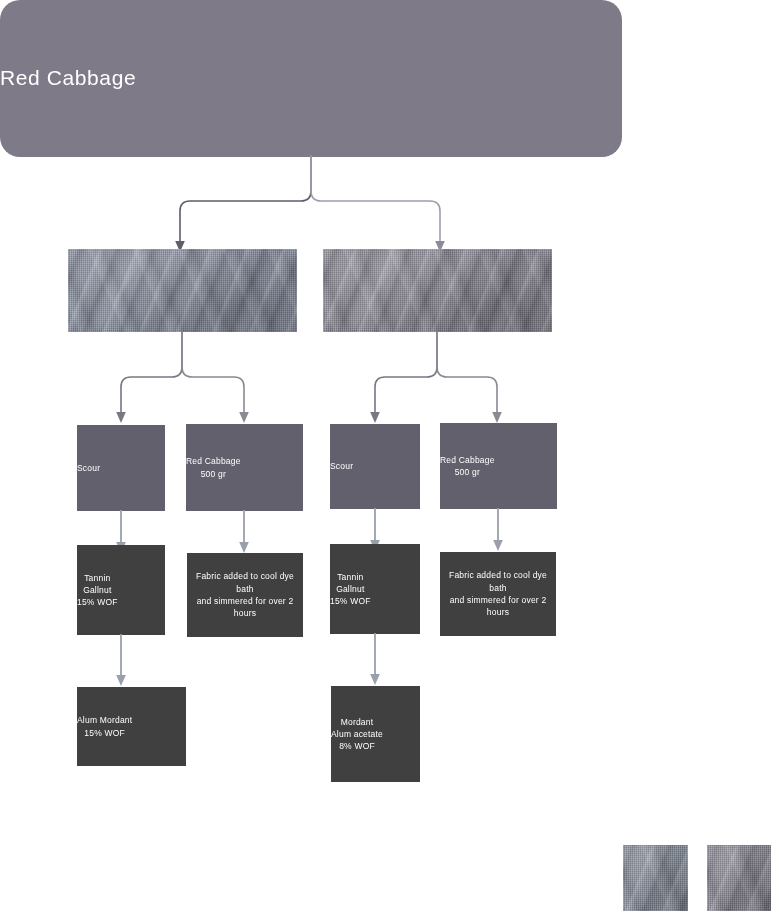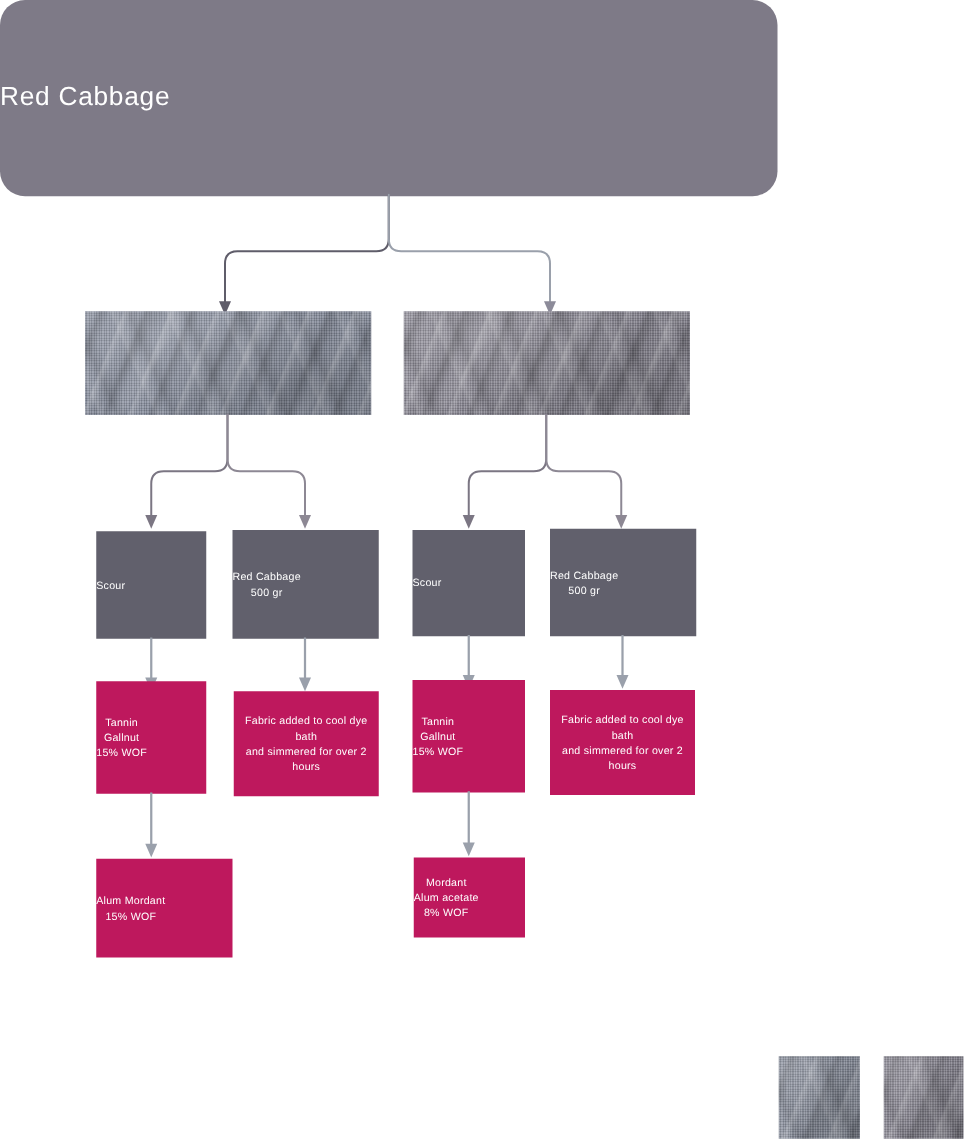--- a/index.html
+++ b/index.html
@@ -37,21 +37,21 @@
   
   .node-root {
     background: #7e7a87;
     border-radius: 20px;
     font-size: 21px;
     font-weight: 400;
     letter-spacing: 0.6px;
   }
 
   
-  .node-mid   { background: #be185d; font-size: 8.5px; }
+  .node-mid   { background: #404040; font-size: 8.5px; }
   
   .node-dark  { background: #61606c; font-size: 8.5px; }
 
   
   .swatch {
     position: absolute;
     box-sizing: border-box;
     overflow: hidden;
     background-color: #8b909e;
   }
@@ -211,21 +211,21 @@
   <div class="node node-mid" style="left:440px; top:552px; width:116px; height:84px;">
     <span class="node-text">Fabric added to cool dye bath
 and simmered for over 2 hours</span>
   </div>
 
   <svg class="connector" style="left:330px; top:633px;" width="120" height="55" viewBox="0 0 120 55">
     <path d="M 45 0 L 45 43" stroke="#9aa0ab" stroke-width="1.8"></path>
     <polygon points="45,52 40.2,41 49.8,41" fill="#9aa0ab"></polygon>
   </svg>
 
-  <div class="node node-mid" style="left:331px; top:686px; width:89px; height:64px;">
+  <div class="node node-mid" style="left:331px; top:686px; width:89px; height:96px;">
     <span class="node-text">Mordant
 Alum acetate
 8% WOF</span>
   </div>
 
   <div class="swatch swatch-small" style="left:623px; top:845px; width:65px; height:66px;">
     <div class="weave"></div>
     <div class="creases"></div>
     <div class="shade"></div>
   </div>

